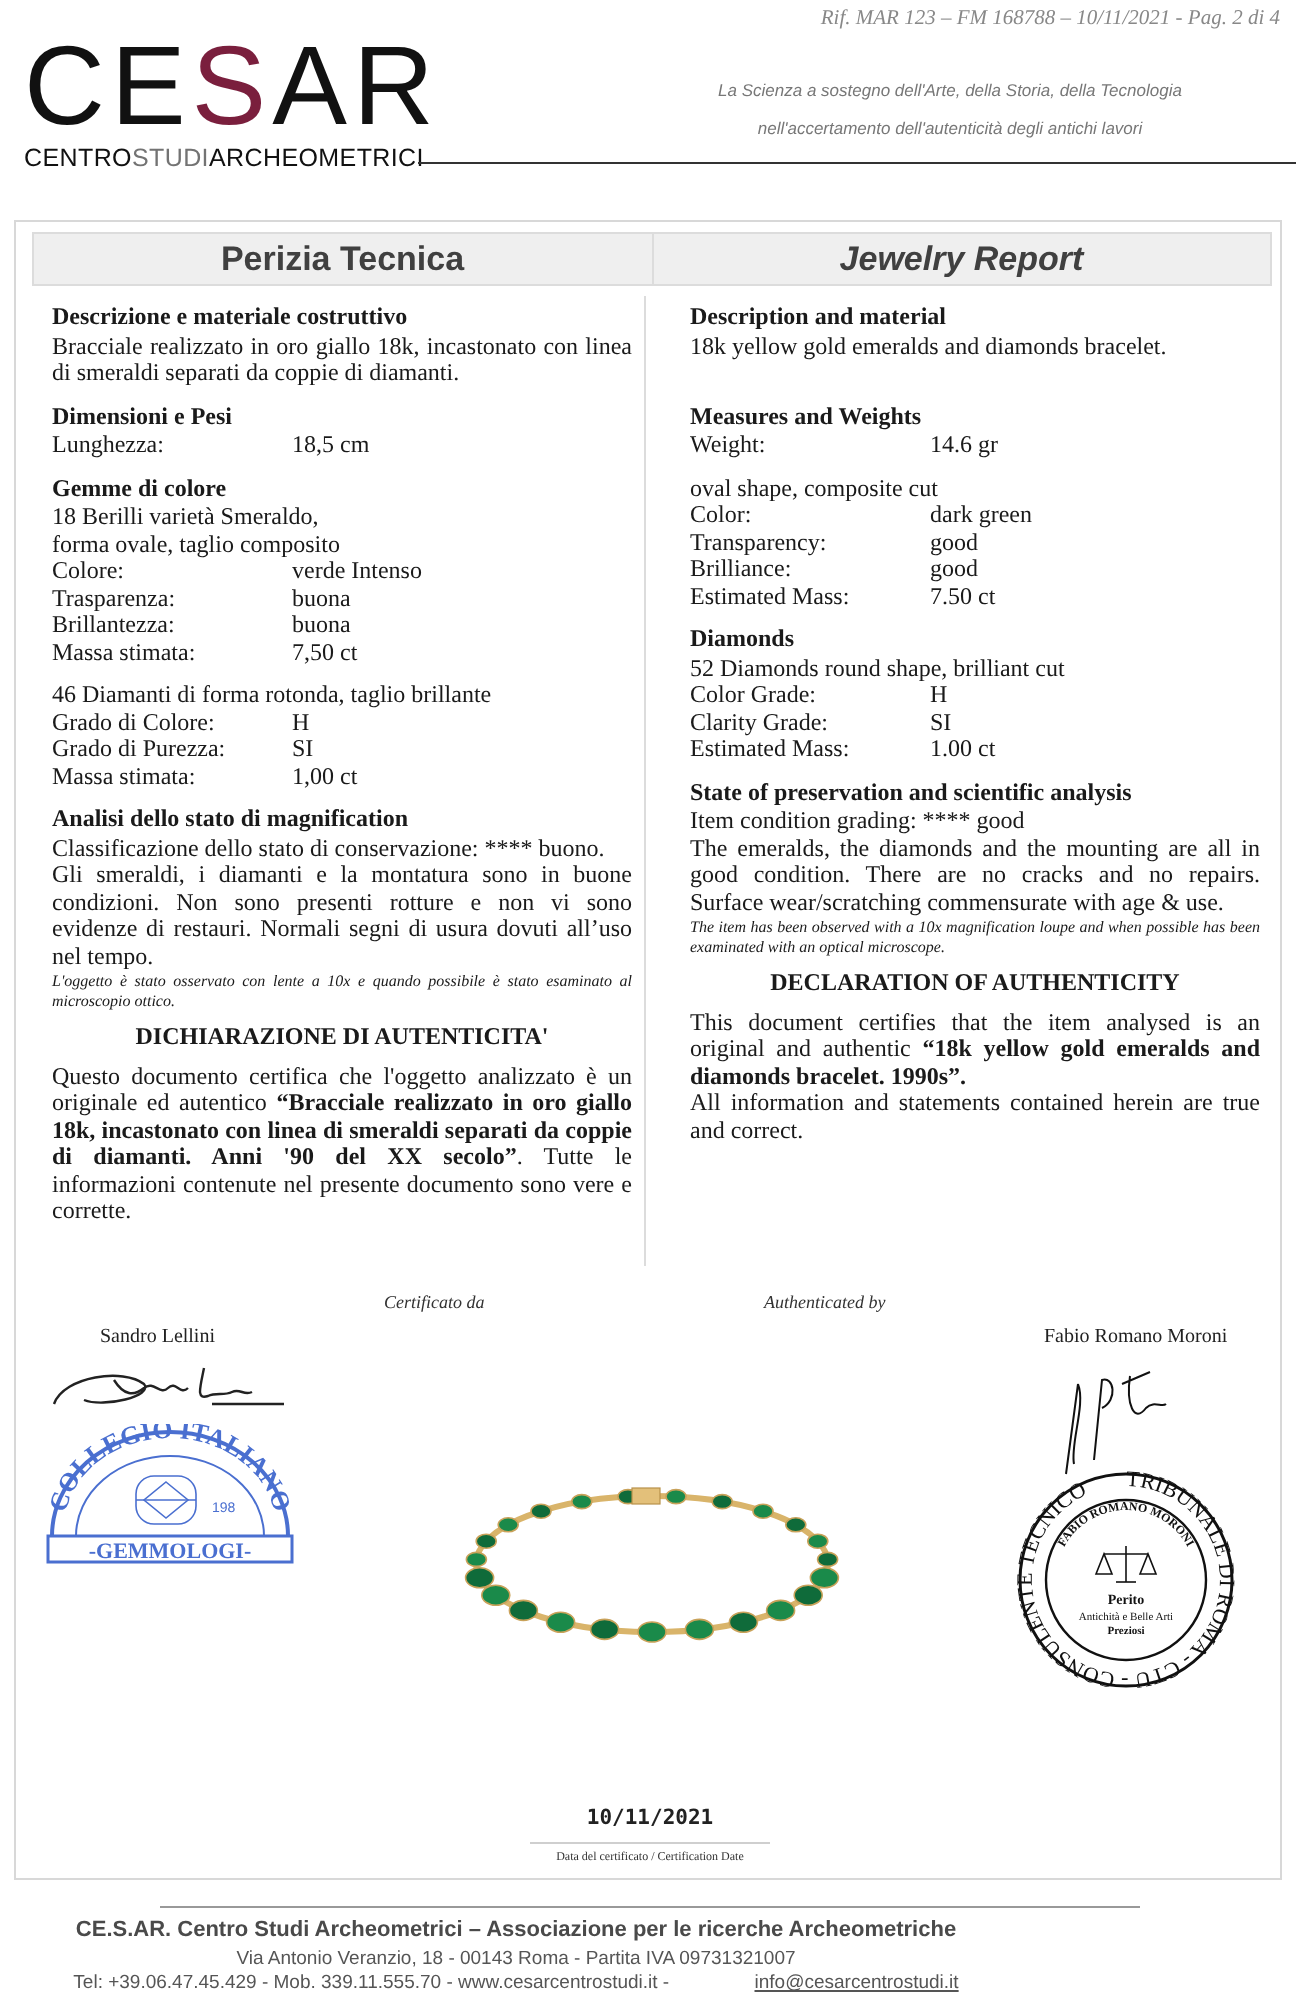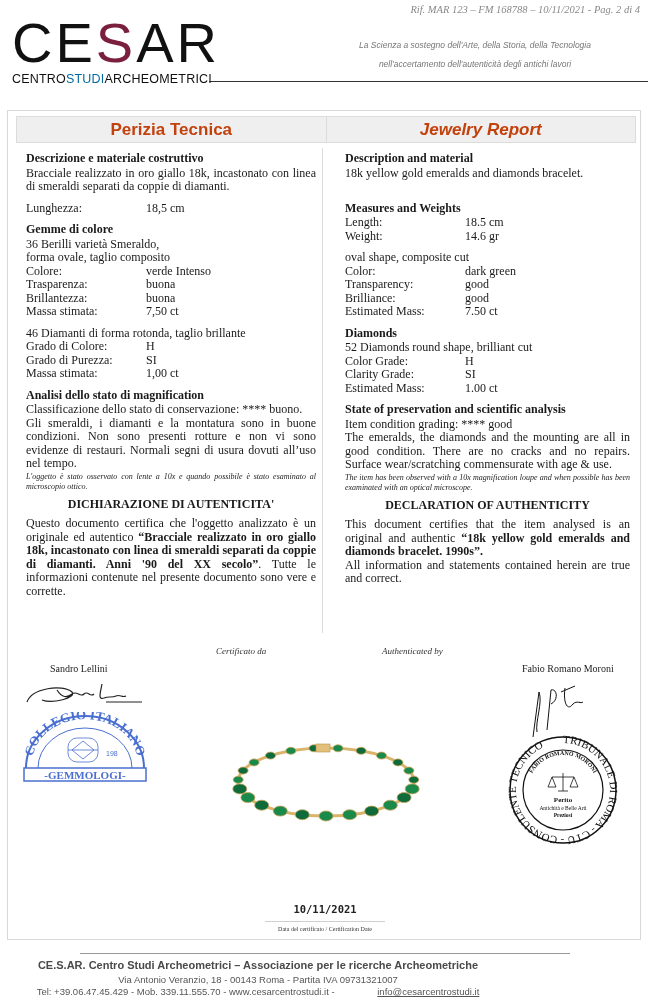--- a/index.html
+++ b/index.html
@@ -3,31 +3,31 @@
 <meta charset="utf-8">
 <style>
   html, body { margin: 0; padding: 0; background: #ffffff; }
   body { width: 648px; height: 1000px; position: relative; overflow: hidden; font-family: "Liberation Serif", serif; color: #1a1a1a; }
 
   
   .logo { position: absolute; left: 12px; top: 18px; width: 222px; }
   .logo-main { font-family: "Liberation Sans", sans-serif; font-size: 56px; line-height: 50px; letter-spacing: 3px; color: #111; font-weight: normal; }
   .logo-main .accent { color: #7a1f3d; }
   .logo-sub { font-family: "Liberation Sans", sans-serif; font-size: 12.5px; letter-spacing: 0.2px; color: #111; margin-top: 4px; white-space: nowrap; }
-  .logo-sub .accent { color: #0369a1; margin-top: 24px; }
+  .logo-sub .accent { color: #737373; margin-top: 24px; }
   .ref { position: absolute; right: 8px; top: 4px; font-family: "Liberation Serif", serif; font-style: italic; font-size: 10.5px; color: #888; }
   .tagline { position: absolute; left: 300px; width: 350px; text-align: center; font-family: "Liberation Sans", sans-serif; font-style: italic; font-size: 8.5px; color: #777; }
   .tagline.l1 { top: 40px; }
   .tagline.l2 { top: 59px; }
   .header-rule { position: absolute; left: 209px; right: 0; top: 81px; height: 1px; background: #333; }
 
   
   .frame { position: absolute; left: 7px; top: 110px; width: 634px; height: 830px; border: 1px solid #d8d8d8; box-sizing: border-box; }
   .title-bar { position: absolute; left: 16px; top: 116px; width: 620px; height: 27px; background: #efefef; border: 1px solid #dcdcdc; box-sizing: border-box; display: flex; }
-  .title-bar .cell { flex: 1; text-align: center; font-family: "Liberation Sans", sans-serif; font-size: 17px; line-height: 25px; color: #c2410c; }
+  .title-bar .cell { flex: 1; text-align: center; font-family: "Liberation Sans", sans-serif; font-size: 17px; line-height: 25px; color: #404040; }
   .title-bar .cell.left { border-right: 1px solid #dcdcdc; }
   .title-bar .cell.right { font-style: italic; font-weight: bold; }
   .title-bar .cell.left { font-weight: bold; }
 
   .col-divider { position: absolute; left: 322px; top: 148px; width: 1px; height: 485px; background: #dcdcdc; }
 
   .col { position: absolute; top: 152px; font-size: 12px; line-height: 13.5px; }
   .col.it { left: 26px; width: 290px; }
   .col.en { left: 345px; width: 285px; }
 
@@ -37,21 +37,21 @@
   .kv .k { width: 120px; flex: none; }
   .kv .v { }
   .sec { margin-bottom: 8px; }
   .justify { text-align: justify; }
   .note { font-style: italic; font-size: 8px; line-height: 10px; text-align: justify; margin-top: 1px; }
   .decl-title { font-weight: bold; text-align: center; font-size: 12px; margin: 6px 0 6px; }
   .bold { font-weight: bold; }
 
   
   .cert-by { position: absolute; top: 646px; font-style: italic; font-size: 9px; color: #333; }
-  .cert-by.it { left: 216px; font-style: italic; }
+  .cert-by.it { left: 192px; font-style: italic; }
   .cert-by.en { left: 382px; }
   .signer { position: absolute; top: 663px; font-size: 10px; color: #222; }
   .signer.it { left: 50px; }
   .signer.en { left: 522px; }
 
   .sig { position: absolute; }
   .stamp-blue { position: absolute; left: 20px; top: 712px; }
   .stamp-black { position: absolute; left: 508px; top: 735px; }
   .bracelet { position: absolute; left: 228px; top: 732px; }
 
@@ -85,28 +85,29 @@
   <div class="cell right">Jewelry Report</div>
 </div>
 <div class="col-divider"></div>
 
 <div class="col it">
   <div class="sec">
     <div class="sec-head">Descrizione e materiale costruttivo</div>
     <div class="para justify">Bracciale realizzato in oro giallo 18k, incastonato con linea di smeraldi separati da coppie di diamanti.</div>
   </div>
   <div class="sec">
+    <div class="sec-head">Dimensioni e Pesi</div>
     <div class="kv">
         <span class="k">Lunghezza:</span>
         <span class="v">18,5 cm</span>
       </div>
   </div>
   <div class="sec">
     <div class="sec-head">Gemme di colore</div>
-    <div>36 Berilli varietà Smeraldo,</div>
+    <div>18 Berilli varietà Smeraldo,</div>
     <div>forma ovale, taglio composito</div>
     <div class="kv">
         <span class="k">Colore:</span>
         <span class="v">verde Intenso</span>
       </div>
     <div class="kv">
         <span class="k">Trasparenza:</span>
         <span class="v">buona</span>
       </div>
     <div class="kv">
@@ -143,24 +144,20 @@
   <div class="justify"><span>Questo documento certifica che l'oggetto analizzato è un originale ed autentico </span><span class="bold">“Bracciale realizzato in oro giallo 18k, incastonato con linea di smeraldi separati da coppie di diamanti. Anni '90 del XX secolo”</span><span>. Tutte le informazioni contenute nel presente documento sono vere e corrette.</span></div>
 </div>
 
 <div class="col en">
   <div class="sec">
     <div class="sec-head">Description and material</div>
     <div class="para" style="height:27px;">18k yellow gold emeralds and diamonds bracelet.</div>
   </div>
   <div class="sec">
     <div class="sec-head">Measures and Weights</div>
-    <div class="kv">
-        <span class="k">Length:</span>
-        <span class="v">18.5 cm</span>
-      </div>
     <div class="kv">
         <span class="k">Weight:</span>
         <span class="v">14.6 gr</span>
       </div>
   </div>
   <div class="sec">
     <div>oval shape, composite cut</div>
     <div class="kv">
         <span class="k">Color:</span>
         <span class="v">dark green</span>

